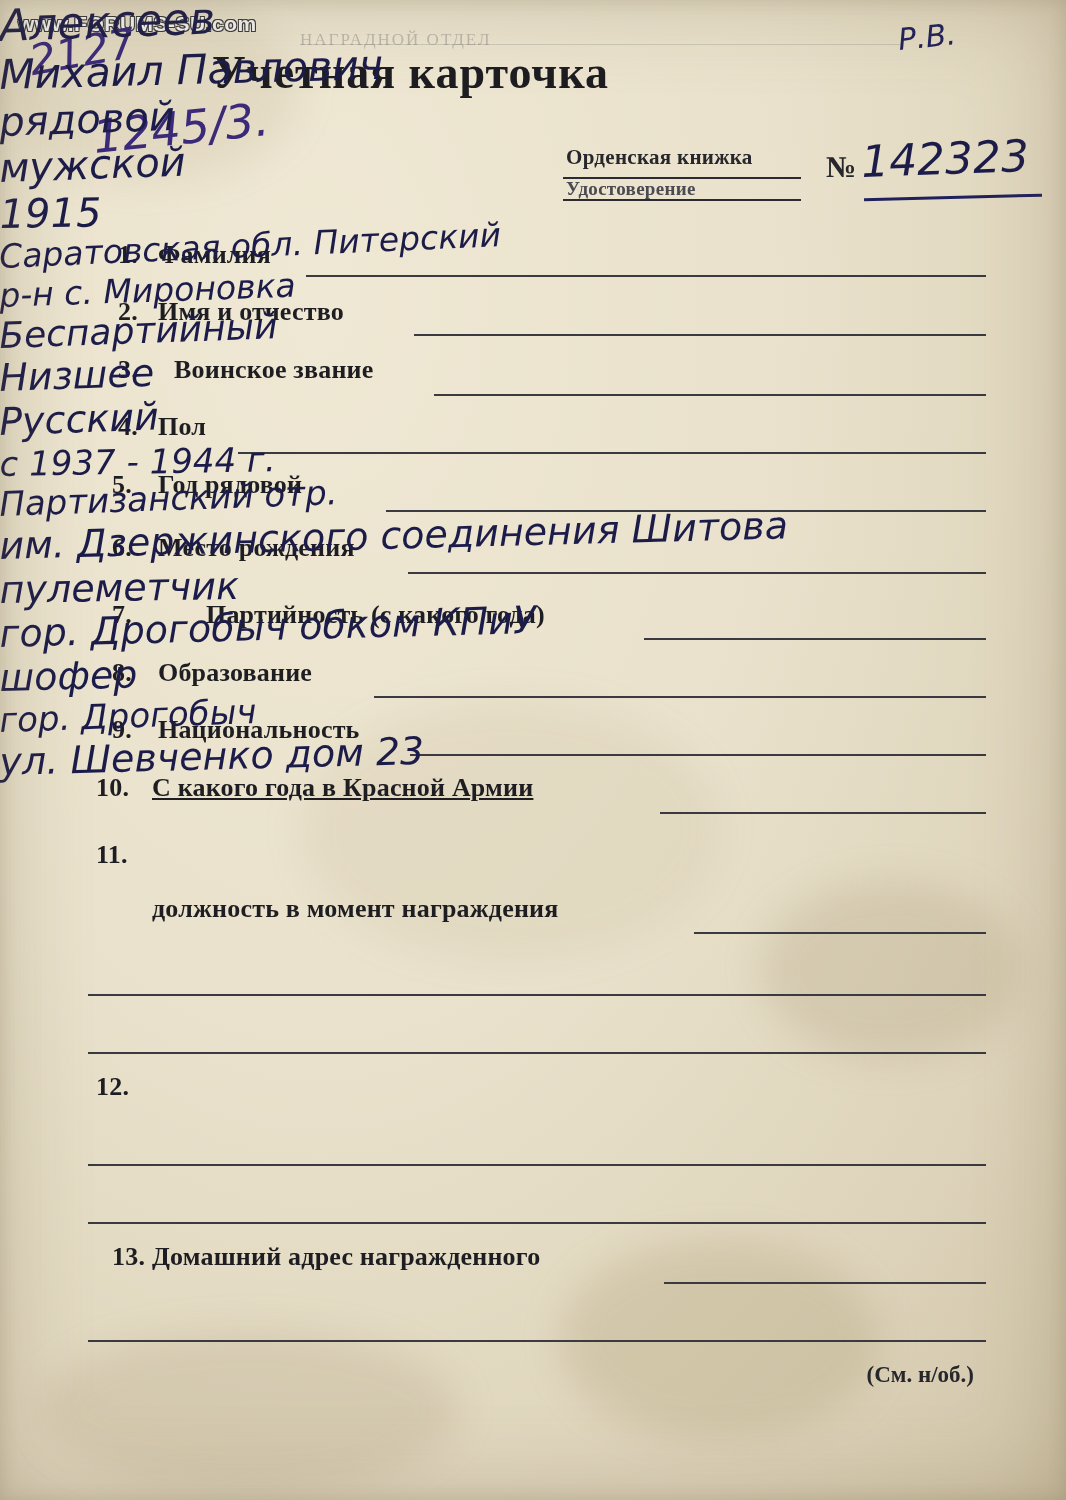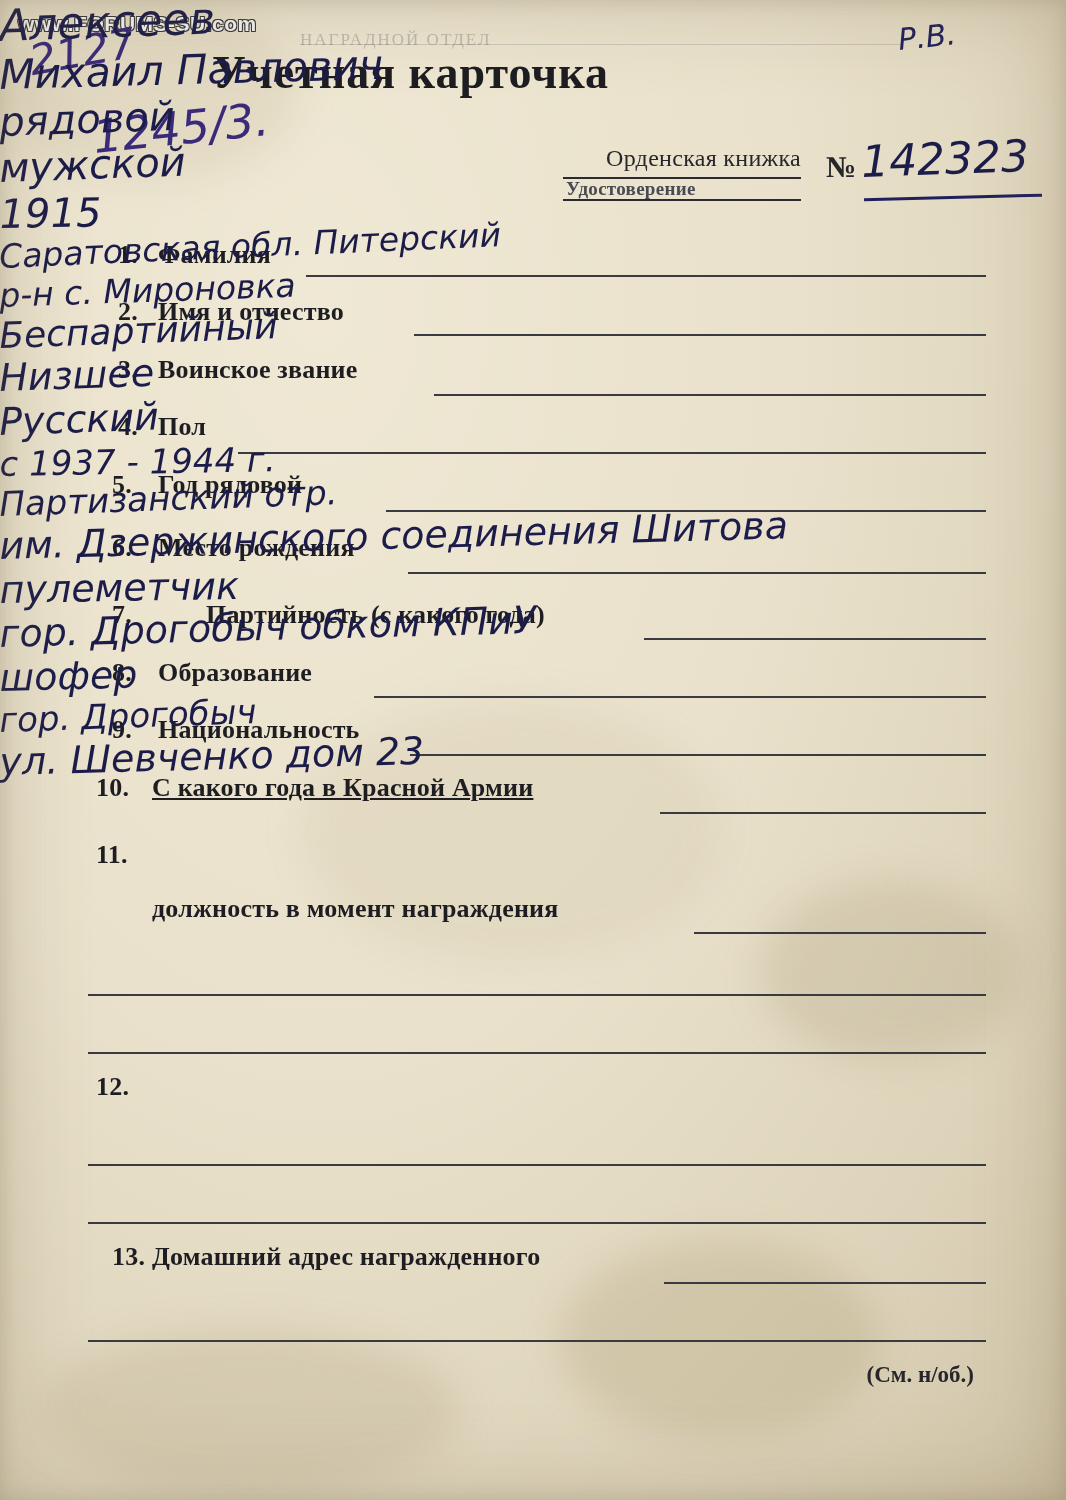--- a/index.html
+++ b/index.html
@@ -93,21 +93,21 @@
     position: absolute; left: 96px; top: 110px;
     font-size: 46px; transform: rotate(-6deg);
   }
   .arch-rb {
     position: absolute; left: 900px; top: 22px;
     font-size: 30px; transform: rotate(-6deg);
   }
 
   .ordens {
     position: absolute; left: 566px; top: 145px;
-    font-size: 24px; font-weight: normal; letter-spacing: .3px; margin-left: 40px;
+    font-size: 21px; font-weight: bold; letter-spacing: .3px;
   }
   .udost {
     position: absolute; left: 566px; top: 178px;
     font-size: 19px; font-weight: bold; color: #4a4a52;
     letter-spacing: .3px;
   }
   .udost-strike {
     position: absolute; left: 563px; top: 177px;
     width: 238px; height: 2px; background: #2a2a30;
   }
@@ -183,21 +183,21 @@
   <div class="lbl" style="left:158px; top:240px;">Фамилия</div>
   <div class="rule" style="left:306px; top:275px; width:680px;"></div>
   <div class="hand" style="left:536px; top:222px; font-size:44px; transform:rotate(-2deg);">Алексеев</div>
 
   <div class="lbl" style="left:118px; top:297px;">2.</div>
   <div class="lbl" style="left:158px; top:297px;">Имя и отчество</div>
   <div class="rule" style="left:414px; top:334px; width:572px;"></div>
   <div class="hand" style="left:424px; top:282px; font-size:41px; transform:rotate(-1.5deg);">Михаил Павлович</div>
 
   <div class="lbl" style="left:118px; top:355px;">3.</div>
-  <div class="lbl" style="left:158px; top:355px;">Воинское звание</div>
+  <div class="lbl" style="left:174px; top:355px;">Воинское звание</div>
   <div class="rule" style="left:434px; top:394px; width:552px;"></div>
   <div class="hand" style="left:552px; top:345px; font-size:40px; transform:rotate(-2deg);">рядовой</div>
 
   <div class="lbl" style="left:118px; top:412px;">4.</div>
   <div class="lbl" style="left:158px; top:412px;">Пол</div>
   <div class="rule" style="left:238px; top:452px; width:748px;"></div>
   <div class="hand" style="left:548px; top:404px; font-size:40px; transform:rotate(-2deg);">мужской</div>
 
   <div class="lbl" style="left:112px; top:470px;">5.</div>
   <div class="lbl" style="left:158px; top:470px;">Год рядовой</div>

